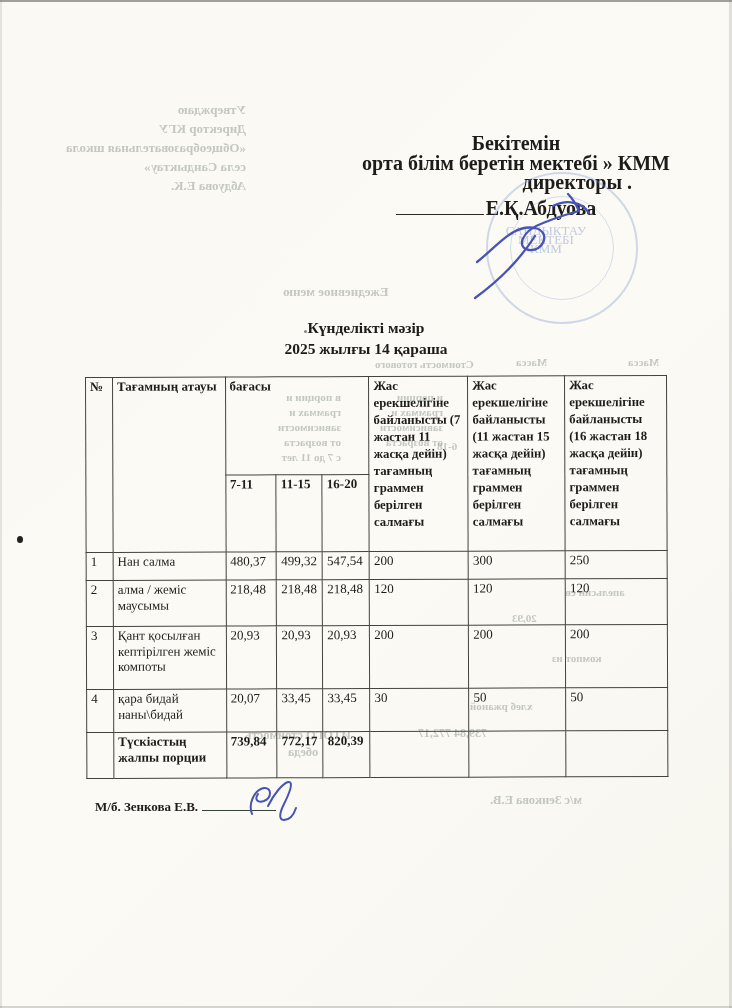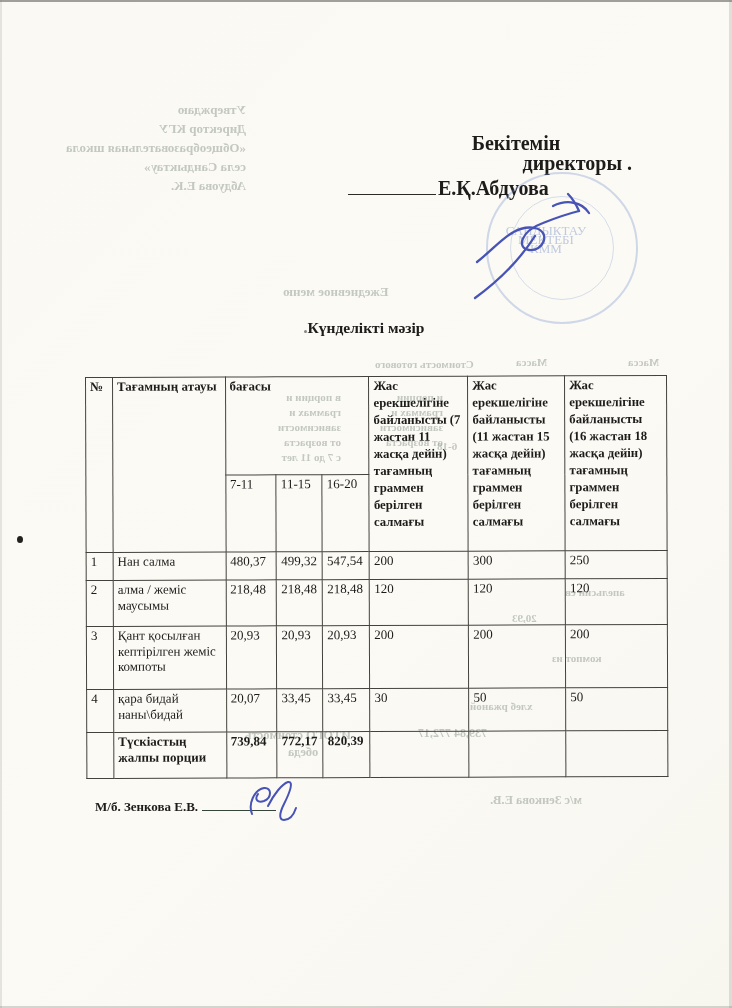--- a/index.html
+++ b/index.html
@@ -17,21 +17,21 @@
 
   
   .ghost{position:absolute;transform:scaleX(-1);color:#96a096;opacity:.55;
          font-weight:bold;white-space:nowrap;pointer-events:none;}
   .ghost div{white-space:nowrap;}
 
   
   .approval{position:absolute;top:134px;right:48px;width:336px;text-align:center;
             font-weight:bold;font-size:20px;line-height:19.5px;}
   .approval .dir-line{text-align:right;padding-right:52px;}
-  .approval .sign-line{text-align:left;padding-right:40px;margin-top:6px;}
+  .approval .sign-line{text-align:center;padding-right:40px;margin-top:6px;}
   .uline{display:inline-block;width:88px;border-bottom:1.6px solid #2b2a27;height:12px;
          vertical-align:baseline;margin-right:2px;}
 
   
   .stamp{position:absolute;left:486px;top:172px;width:148px;height:148px;border-radius:50%;
          border:2px solid rgba(116,142,204,.32);}
   .stamp .inner{position:absolute;inset:22px;border-radius:50%;border:1.5px solid rgba(116,142,204,.28);}
   .stamp .txt{position:absolute;left:10px;top:52px;width:96px;text-align:center;
               font-size:13px;line-height:9px;color:rgba(95,120,190,.38);filter:blur(.4px);}
 
@@ -41,21 +41,21 @@
   .title{position:absolute;top:317px;left:0;width:100%;text-align:center;
          font-weight:bold;font-size:15.5px;line-height:21px;}
 
   
   table.menu{position:absolute;left:85px;top:377px;width:582px;border-collapse:collapse;
              transform:rotate(-0.2deg);transform-origin:top left;
              font-size:13px;line-height:15.5px;}
   table.menu td{border:1.6px solid #44423c;vertical-align:top;padding:1px 4px 2px 4px;}
   table.menu td.hd{font-weight:bold;}
   td.price-h{vertical-align:middle;font-weight:bold;height:94px;}
-  tr.hsub td{font-weight:normal;height:73px;}
+  tr.hsub td{font-weight:bold;height:73px;}
   td.agehead{font-weight:bold;font-size:12.8px;line-height:17px;}
   tr.r1 td{height:24px;} tr.r2 td{height:42px;} tr.r3 td{height:59px;}
   tr.r4 td{height:39px;} tr.rt td{height:42px;}
   tr.rt td{font-weight:bold;}
 
   
   .footer{position:absolute;left:95px;top:798px;font-weight:bold;font-size:13px;}
   .footer .uline2{display:inline-block;width:74px;border-bottom:1.6px solid #37443c;height:12px;margin-left:4px;}
 
   .speck{position:absolute;left:17px;top:536px;width:6px;height:7px;border-radius:50%;background:#22211f;}
@@ -73,20 +73,21 @@
   <div class="ghost" style="left:66px;top:100px;font-size:13px;line-height:19px;">
     <div>Утверждаю</div>
     <div>Директор КГУ</div>
     <div>«Общеобразовательная школа</div>
     <div>села Сандыктау»</div>
     <div>Абдуова Е.К.</div>
   </div>
 
   <div class="approval">
     <div>Бекітемін</div>
+    <div>орта білім беретін мектебі » КММ</div>
     <div class="dir-line">директоры .</div>
     <div class="sign-line"><span class="uline"></span><span>Е.Қ.Абдуова</span></div>
   </div>
 
   <div class="stamp">
     <div class="inner"></div>
     <div class="txt">
       <div>САНДЫКТАУ</div>
       <div>МЕКТЕБІ</div>
       <div>КММ</div>
@@ -100,20 +101,21 @@
       <path d="M80,54 C62,82 38,103 20,116"></path>
       <path d="M124,29 C121,22 117,16 113,12"></path>
     </g>
   </svg>
 
   <div class="ghost" style="left:283px;top:284px;font-size:13px;">Ежедневное меню</div>
   <div class="speck2"></div>
 
   <div class="title">
     <div>Күнделікті мәзір</div>
+    <div>2025 жылғы 14 қараша</div>
   </div>
 
   <div class="ghost" style="left:375px;top:358px;font-size:11px;">Стоимость готового</div>
   <div class="ghost" style="left:516px;top:356px;font-size:11px;">Масса</div>
   <div class="ghost" style="left:628px;top:356px;font-size:11px;">Масса</div>
 
   <div class="ghost" style="left:278px;top:390px;font-size:11px;line-height:15px;">
     <div>в порции и</div>
     <div>граммах и</div>
     <div>зависимости</div>

